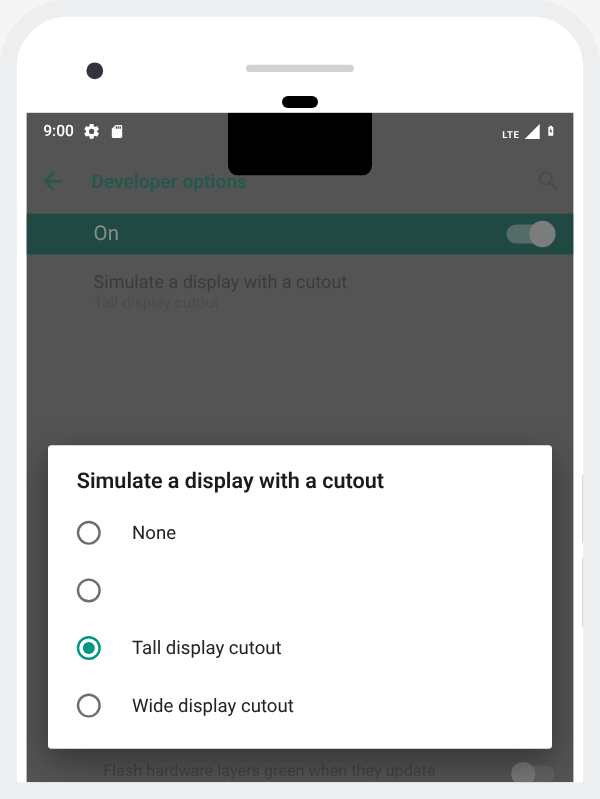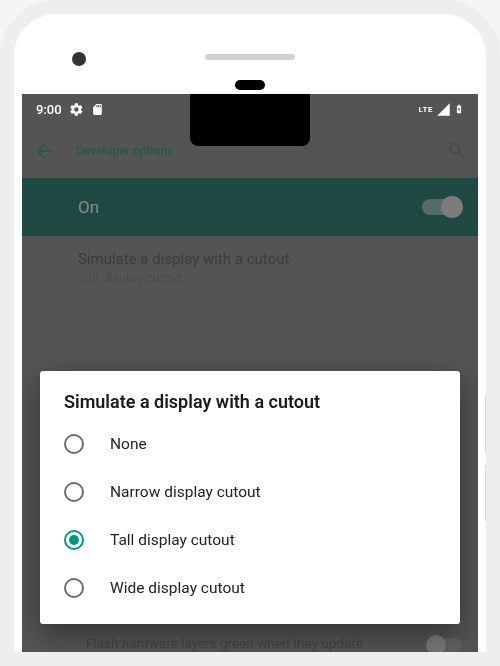--- a/index.html
+++ b/index.html
@@ -91,45 +91,45 @@
     align-items: center;
     justify-content: space-between;
     padding: 0 14px;
     color: #fff;
     font-size: 13px;
     font-weight: 500;
     z-index: 2;
     position: relative;
   }
   .status-left, .status-right {
-    display: flex; align-items: center; gap: 7px;
+    display: flex; align-items: flex-end; gap: 7px;
   }
   .status-right { gap: 3px; }
 
   .app-bar {
     height: 54px;
     display: flex;
     align-items: center;
     padding: 0 10px;
     gap: 20px;
     position: relative;
     z-index: 2;
   }
   .back-arrow { color: #0c7963; }
   .app-title {
     flex: 1;
     color: #0c7963;
-    font-size: 12px;
+    font-size: 16px;
     font-weight: 600;
   }
   .search-btn { color: #5a5a5a; }
 
   .toggle-row {
     background: #00594c;
-    height: 58px;
+    height: 34px;
     display: flex;
     align-items: center;
     justify-content: space-between;
     padding: 0 18px 0 56px;
     color: #d7efea;
     font-size: 17px;
     position: relative;
     z-index: 2;
   }
   .switch {
@@ -319,21 +319,20 @@
 
       <div class="dialog">
         <div class="dialog-title">Simulate a display with a cutout</div>
 
         <div class="radio-row">
           <div class="radio-outer"></div>
           <span class="label">None</span>
         </div>
         <div class="radio-row">
           <div class="radio-outer"></div>
-          <span class="label">Narrow display cutout</span>
         </div>
         <div class="radio-row">
           <div class="radio-outer sel">
             <div class="radio-inner"></div>
           </div>
           <span class="label">Tall display cutout</span>
         </div>
         <div class="radio-row">
           <div class="radio-outer"></div>
           <span class="label">Wide display cutout</span>

